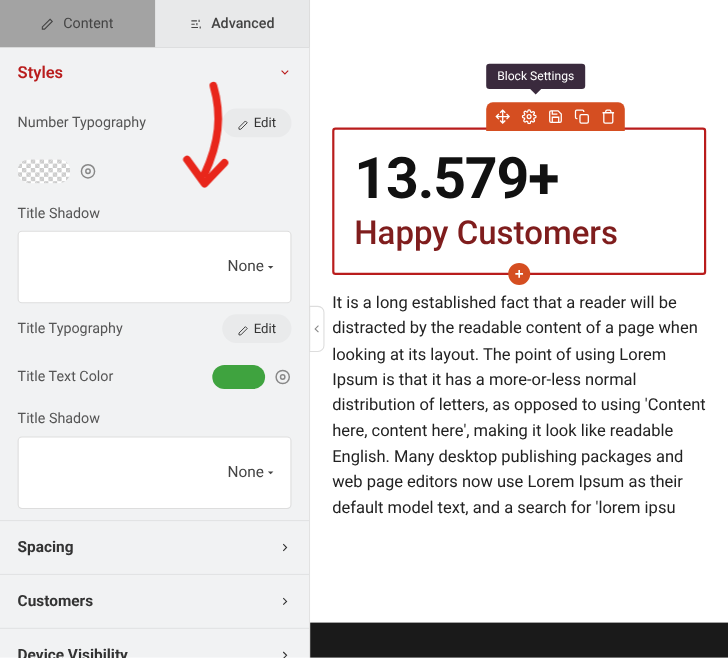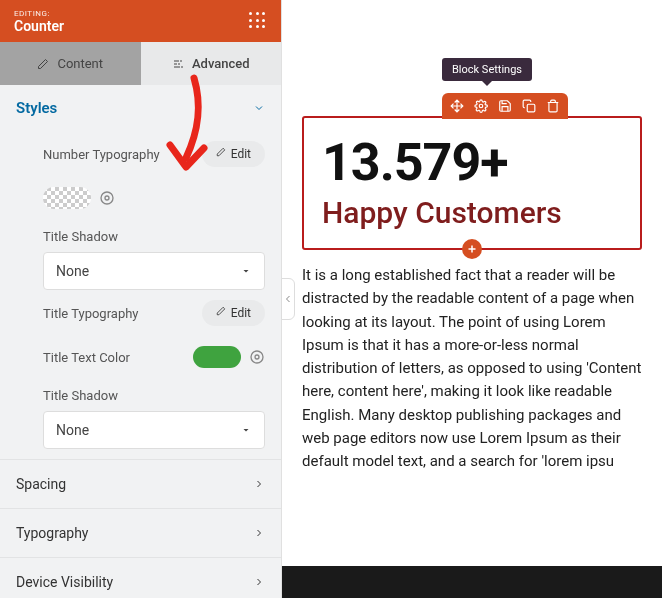--- a/index.html
+++ b/index.html
@@ -8,32 +8,32 @@
   .header { background: #d54e21; color: #fff; padding: 6px 14px; display: flex; align-items: center; justify-content: space-between; height: 42px; }
   .header-left { display: flex; flex-direction: column; }
   .editing { font-size: 8px; letter-spacing: 0.5px; opacity: 0.9; }
   .title { font-size: 14px; font-weight: 600; }
   .grip { width: 18px; height: 18px; display: grid; grid-template-columns: repeat(3,1fr); grid-template-rows: repeat(3,1fr); gap: 2px; }
   .grip span { width: 3px; height: 3px; background: #fff; border-radius: 50%; }
   .tabs { display: flex; background: #a3a3a3; }
   .tab { flex: 1; text-align: center; padding: 14px 0; font-size: 13px; color: #444; display: flex; align-items: center; justify-content: center; gap: 8px; cursor: pointer; }
   .tab.active { background: #e8e9ea; font-weight: 500; }
   .panel { flex: 1; overflow-y: auto; }
-  .section-head { display: flex; justify-content: space-between; align-items: center; padding: 14px 16px; font-size: 15px; font-weight: 600; color: #0369a1; cursor: pointer; }
-  .section-body { padding: 0 16px 10px; margin-left: 27px; }
+  .section-head { display: flex; justify-content: space-between; align-items: center; padding: 14px 16px; font-size: 15px; font-weight: 600; color: #b91c1c; cursor: pointer; }
+  .section-body { padding: 0 16px 10px; }
   .row { display: flex; justify-content: space-between; align-items: center; padding: 10px 0; font-size: 13px; color: #555; }
-  .pill { background: #e9eaeb; border-radius: 16px; padding: 6px 14px; font-size: 12px; color: #333; display: flex; align-items: flex-start; gap: 5px; cursor: pointer; }
+  .pill { background: #e9eaeb; border-radius: 16px; padding: 6px 14px; font-size: 12px; color: #333; display: flex; align-items: flex-end; gap: 5px; cursor: pointer; }
   .swatch-group { display: flex; align-items: center; gap: 8px; }
   .swatch { width: 48px; height: 22px; border-radius: 12px; cursor: pointer; }
   .checker { background-image: linear-gradient(45deg,#ccc 25%,transparent 25%),linear-gradient(-45deg,#ccc 25%,transparent 25%),linear-gradient(45deg,transparent 75%,#ccc 75%),linear-gradient(-45deg,transparent 75%,#ccc 75%); background-size: 8px 8px; background-position: 0 0,0 4px,4px -4px,-4px 0; background-color: #fff; }
   .green-swatch { background: #3fa33f; }
   .eyedrop { width: 16px; height: 16px; color: #888; }
-  .select { display: flex; justify-content: space-between; align-items: center; background: #fff; border: 1px solid #ddd; border-radius: 4px; padding: 10px 12px; font-size: 14px; color: #444; cursor: pointer; margin-top: 2px; }
+  .select { display: flex; justify-content: flex-end; align-items: center; background: #fff; border: 1px solid #ddd; border-radius: 4px; padding: 24px 12px; font-size: 14px; color: #444; cursor: pointer; margin-top: 2px; }
   .label-block { font-size: 13px; color: #555; padding: 10px 0 6px; }
-  .sec-collapsed { display: flex; justify-content: space-between; align-items: center; padding: 16px; font-size: 14px; font-weight: 400; color: #333; border-top: 1px solid #e2e3e4; cursor: pointer; }
+  .sec-collapsed { display: flex; justify-content: space-between; align-items: center; padding: 16px; font-size: 14px; font-weight: 700; color: #333; border-top: 1px solid #e2e3e4; cursor: pointer; }
   .preview { flex: 1; position: relative; background: #fff; display: flex; flex-direction: row; }
   .top-black { height: 28px; background: #0a0a0a; }
   .bottom-black { position: absolute; bottom: 0; left: 0; right: 0; height: 32px; background: #1a1a1a; }
   .canvas { flex: 1; position: relative; padding: 48px 20px 40px 20px; }
   .block-tip { position: absolute; top: 58px; left: 50%; transform: translateX(-30px); background: #3a2a3d; color: #fff; font-size: 11px; padding: 5px 10px; border-radius: 3px; z-index: 5; }
   .block-tip::after { content:''; position:absolute; bottom:-5px; left:50%; transform:translateX(-50%); border:5px solid transparent; border-top-color:#3a2a3d; border-bottom:none; }
   .toolbar { position: absolute; top: 93px; left: 50%; transform: translateX(-30px); background: #d54e21; border-radius: 6px 6px 0 0; padding: 6px 8px; display: flex; gap: 10px; z-index: 4; }
   .tb-icon { width: 14px; height: 14px; color: #fff; cursor: pointer; display:flex; align-items:center; justify-content:center; }
   .counter-block { border: 2px solid #b91c1c; border-radius: 3px; padding: 14px 18px 18px; margin-top: 68px; position: relative; }
   .add-btn { position:absolute; bottom:-11px; left:50%; transform:translateX(-50%); width:20px; height:20px; background:#d54e21; border-radius:50%; color:#fff; display:flex; align-items:center; justify-content:center; font-size:14px; cursor:pointer; }
@@ -42,37 +42,20 @@
   .body-text { font-size: 15px; color: #222; line-height: 1.55; margin-top: 14px; }
   .collapse-handle { position: absolute; left: -1px; top: 50%; transform: translateY(-50%); width: 14px; height: 42px; background: #fff; border: 1px solid #ddd; border-radius: 0 6px 6px 0; display:flex; align-items:center; justify-content:center; color:#888; cursor:pointer; }
   .chev { width: 12px; height: 12px; }
   .arrow-annot { position:absolute; left:154px; top:70px; z-index:10; pointer-events:none; }
   svg { display: block; }
 </style>
 </head>
 <body>
 
 <div class="sidebar">
-  <div class="header">
-    <div class="header-left">
-      <span class="editing">EDITING:</span>
-      <span class="title">Counter</span>
-    </div>
-    <div class="grip">
-      <span></span>
-        <span></span>
-        <span></span>
-        <span></span>
-        <span></span>
-        <span></span>
-        <span></span>
-        <span></span>
-        <span></span>
-    </div>
-  </div>
 
   <div class="tabs">
     <div class="tab">
       <svg class="chev" viewBox="0 0 24 24" fill="none" stroke="currentColor" stroke-width="2">
           <path d="M17 3l4 4L7 21H3v-4L17 3z"></path>
         </svg>
       <span>Content</span>
     </div>
     <div class="tab active">
       <svg class="chev" viewBox="0 0 24 24" fill="none" stroke="currentColor" stroke-width="2">
@@ -149,21 +132,21 @@
       </div>
     </div>
 
     <div class="sec-collapsed">
       <span>Spacing</span>
       <svg class="chev" viewBox="0 0 24 24" fill="none" stroke="currentColor" stroke-width="2">
           <path d="M9 6l6 6-6 6"></path>
         </svg>
     </div>
     <div class="sec-collapsed">
-      <span>Typography</span>
+      <span>Customers</span>
       <svg class="chev" viewBox="0 0 24 24" fill="none" stroke="currentColor" stroke-width="2">
           <path d="M9 6l6 6-6 6"></path>
         </svg>
     </div>
     <div class="sec-collapsed">
       <span>Device Visibility</span>
       <svg class="chev" viewBox="0 0 24 24" fill="none" stroke="currentColor" stroke-width="2">
           <path d="M9 6l6 6-6 6"></path>
         </svg>
     </div>

